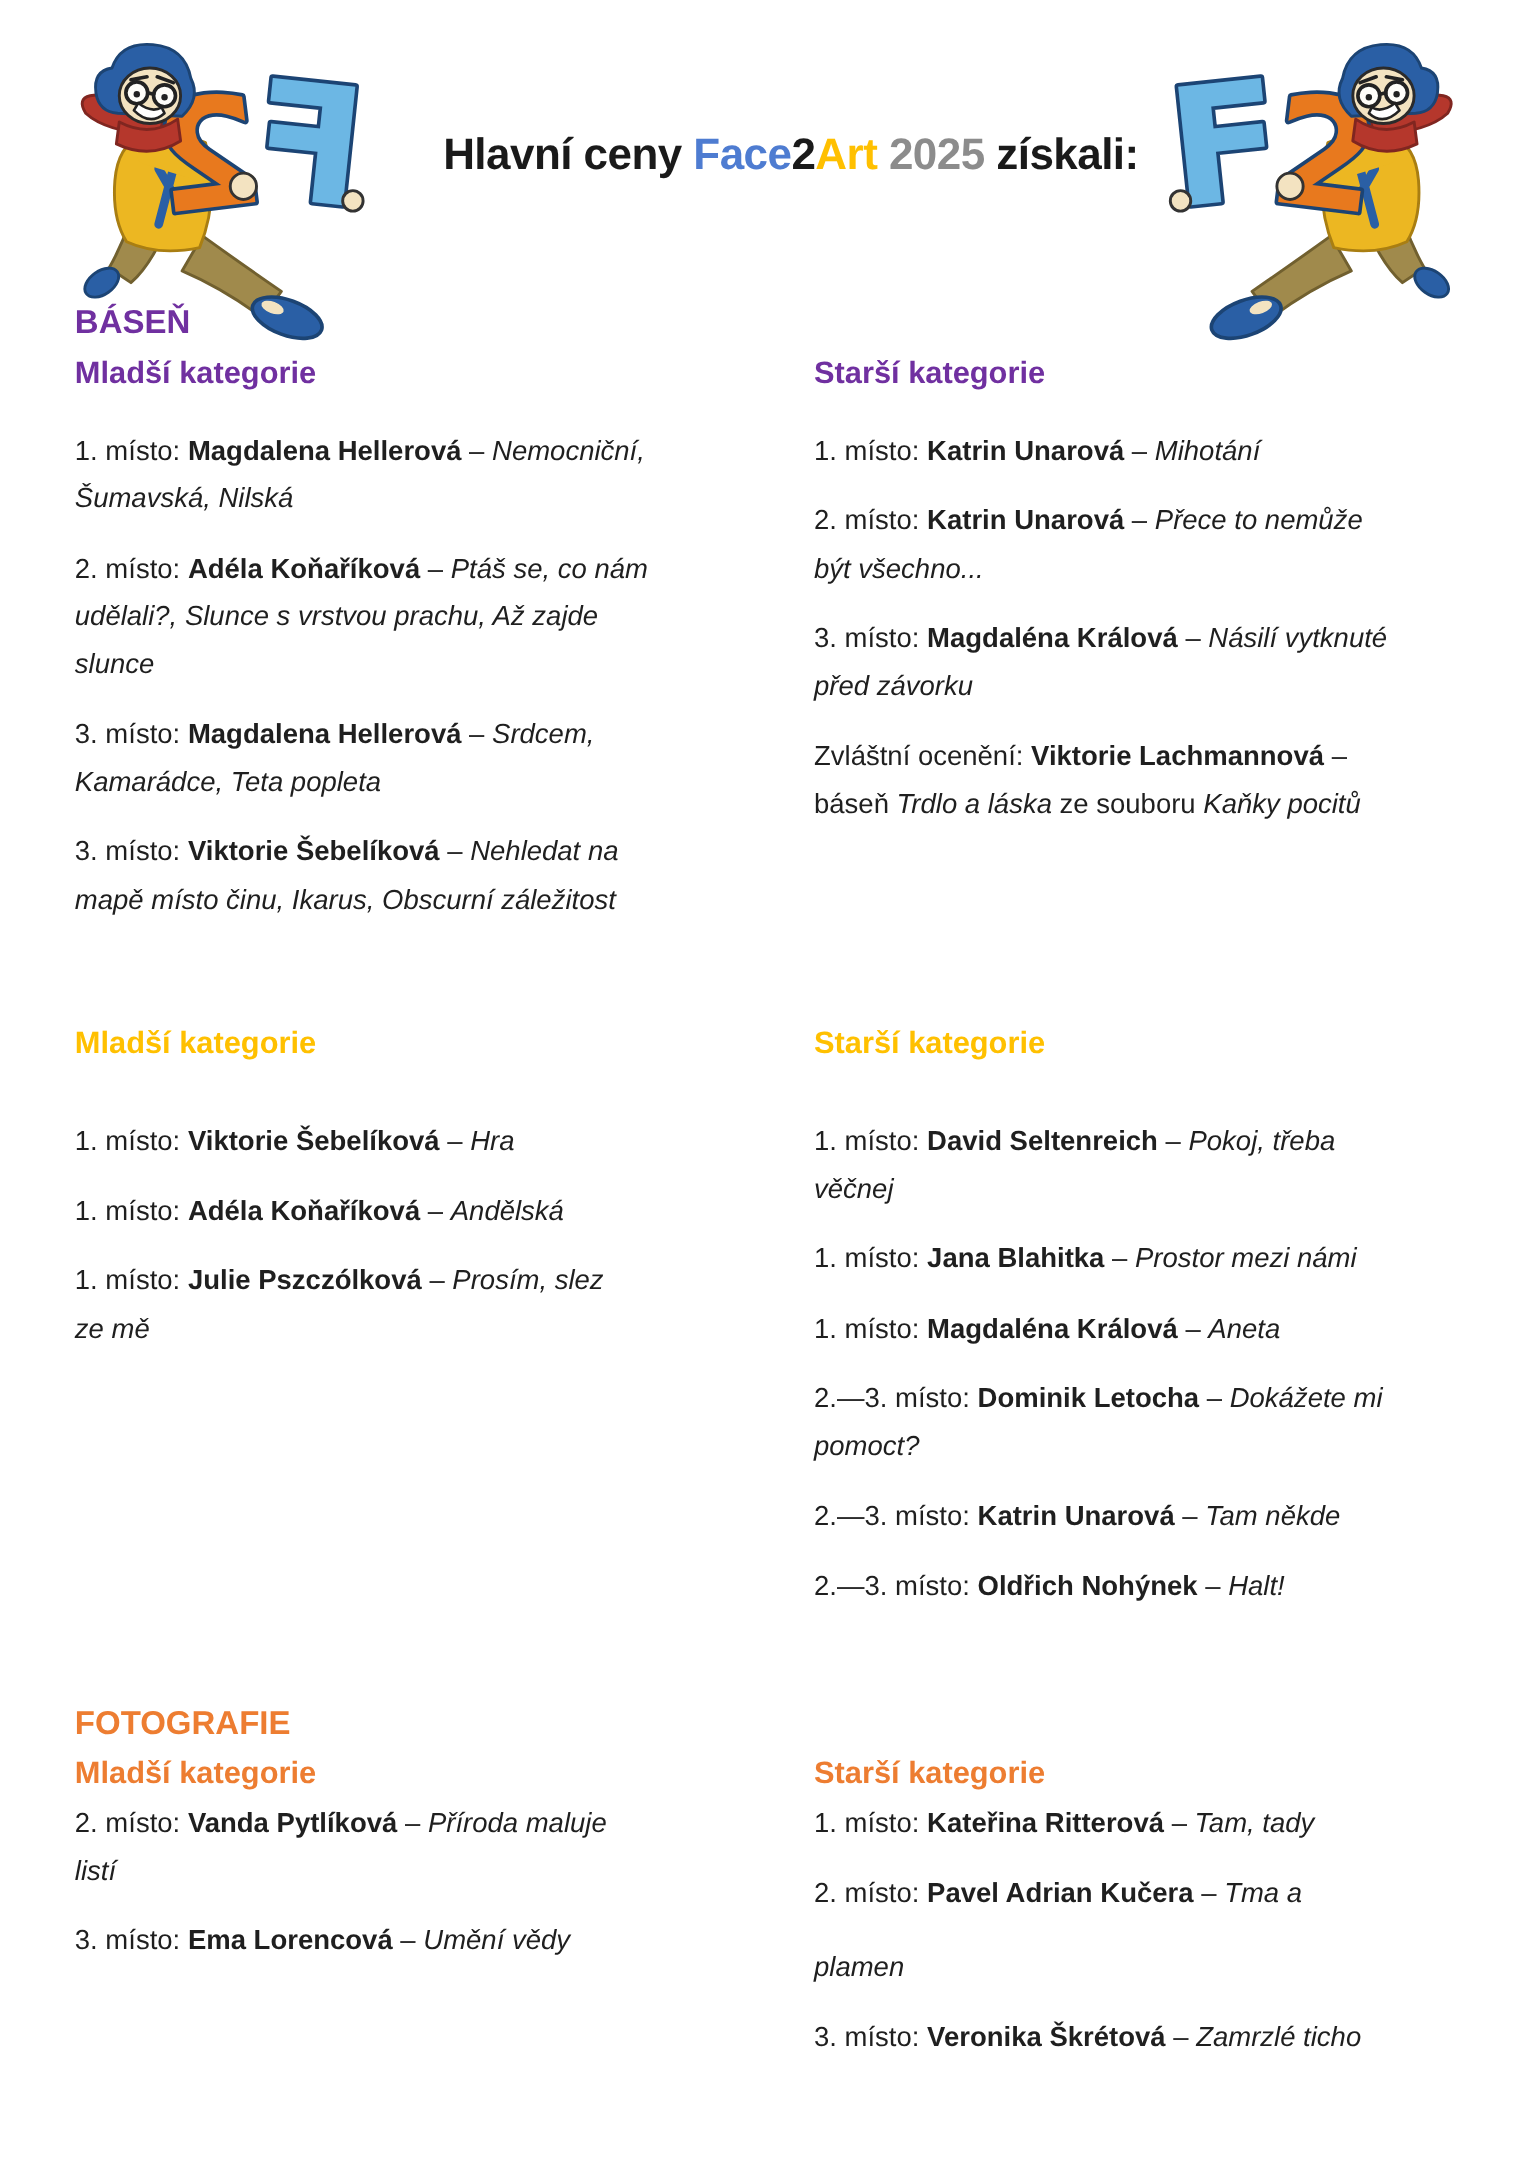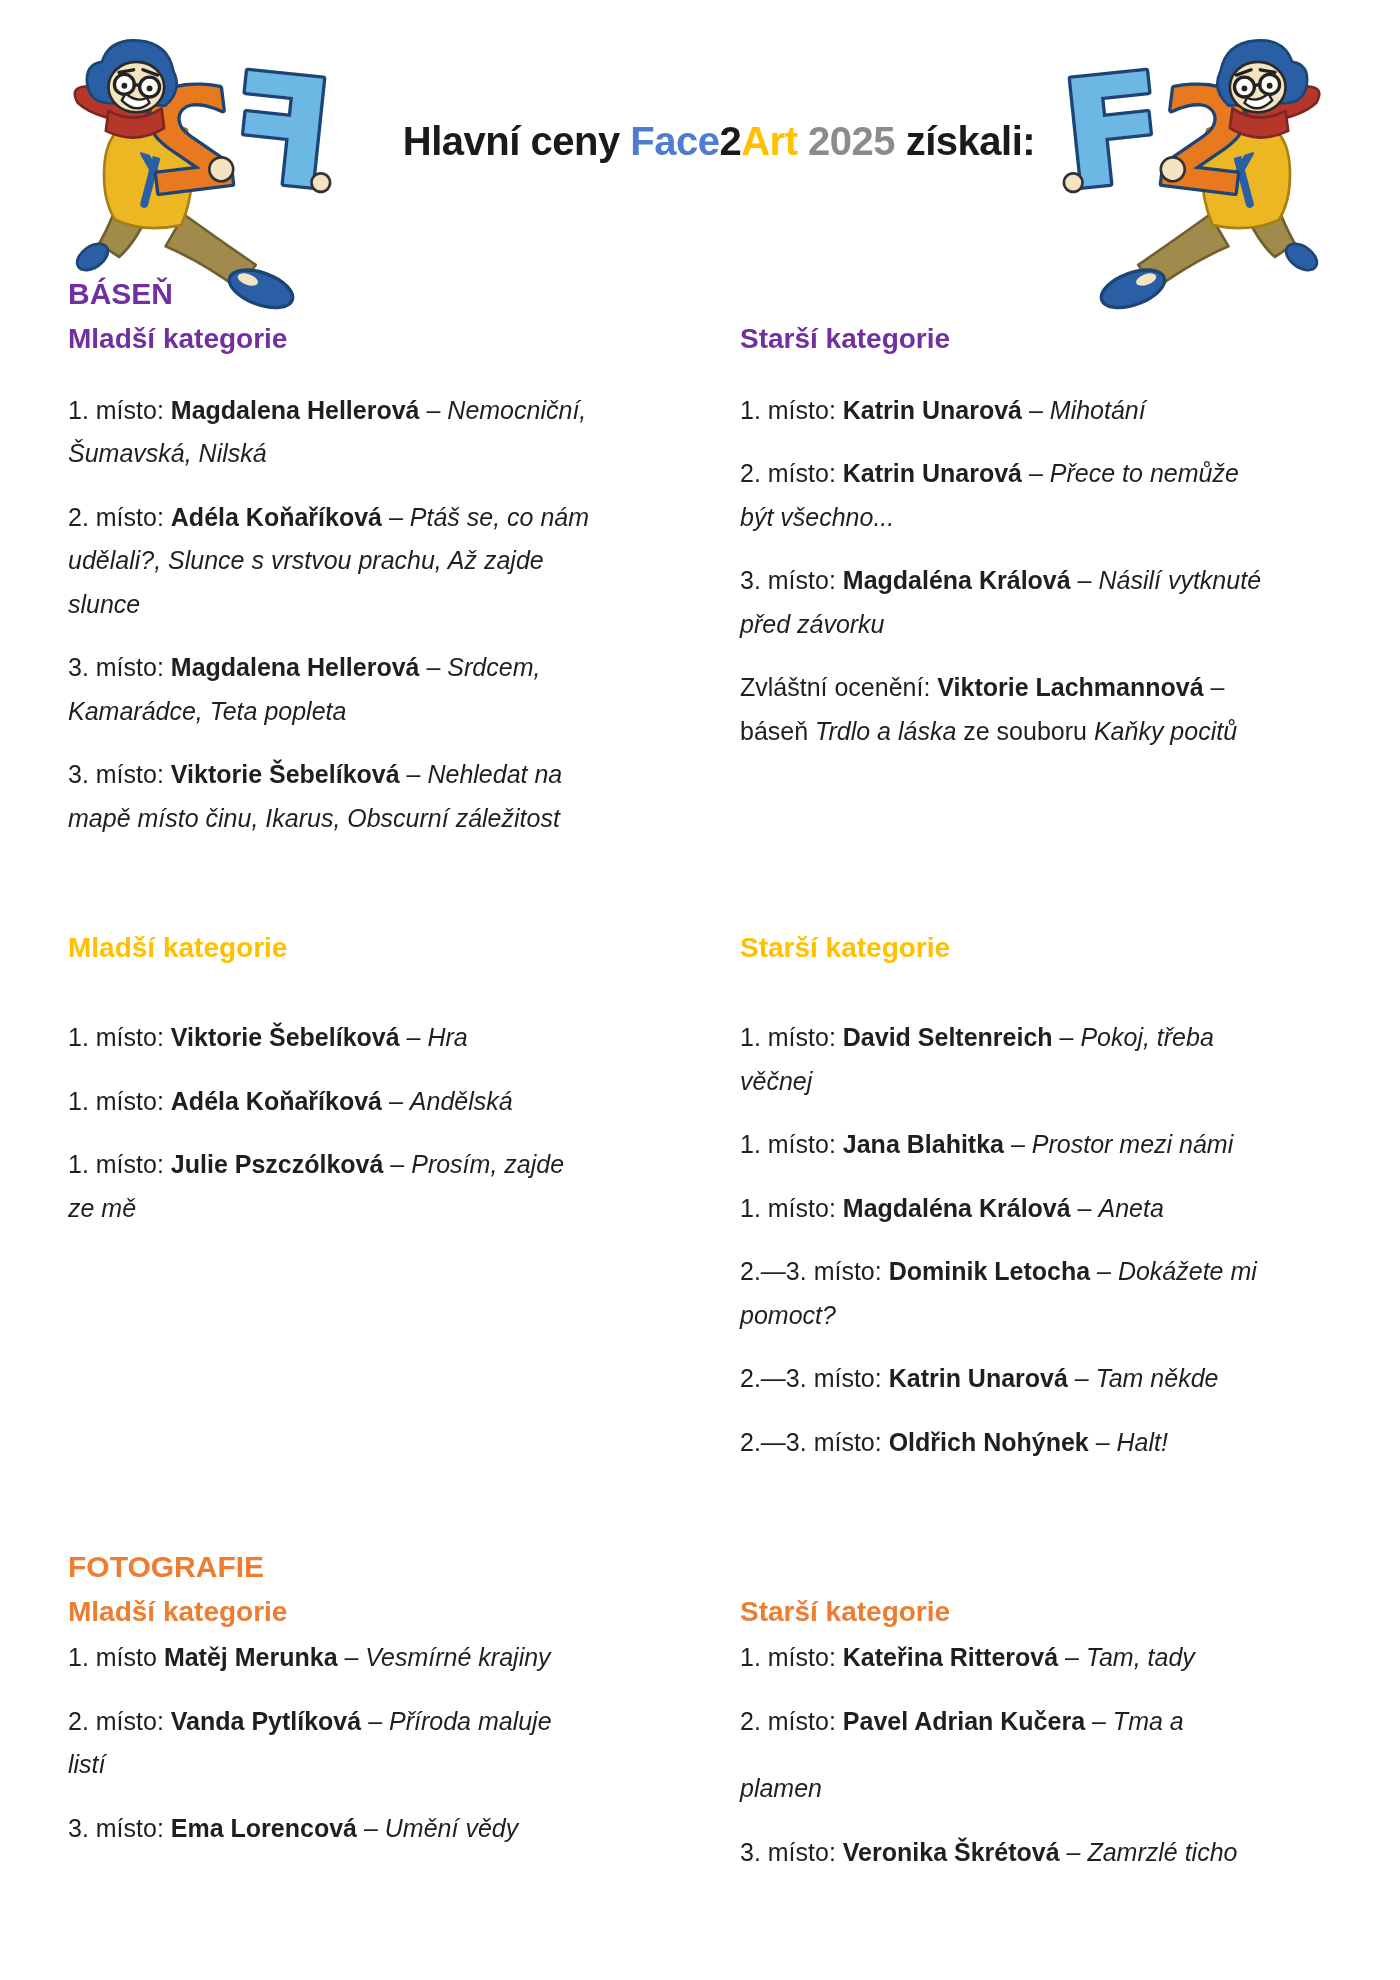--- a/index.html
+++ b/index.html
@@ -142,21 +142,21 @@
     </div>
   </section>
 
   <section id="povidka">
     <div class="columns">
       <div class="col-left">
         <h3 class="column-heading" style="color: rgb(255, 192, 0);">Mladší kategorie</h3>
         <div class="items">
             <p class="item"><span class="seg-r">1. místo: </span><span class="seg-b">Viktorie Šebelíková</span><span class="seg-r"> – </span><span class="seg-i">Hra</span></p>
             <p class="item"><span class="seg-r">1. místo: </span><span class="seg-b">Adéla Koňaříková</span><span class="seg-r"> – </span><span class="seg-i">Andělská</span></p>
-            <p class="item"><span class="seg-r">1. místo: </span><span class="seg-b">Julie Pszczólková</span><span class="seg-r"> – </span><span class="seg-i">Prosím, zajde</span><span class="seg-br"></span><span class="seg-i">ze mě</span></p>
+            <p class="item"><span class="seg-r">1. místo: </span><span class="seg-b">Julie Pszczólková</span><span class="seg-r"> – </span><span class="seg-i">Prosím, slez</span><span class="seg-br"></span><span class="seg-i">ze mě</span></p>
           </div>
       </div>
       <div class="col-right">
         <h3 class="column-heading" style="color: rgb(255, 192, 0);">Starší kategorie</h3>
         <div class="items">
             <p class="item"><span class="seg-r">1. místo: </span><span class="seg-b">David Seltenreich</span><span class="seg-r"> – </span><span class="seg-i">Pokoj, třeba</span><span class="seg-br"></span><span class="seg-i">věčnej</span></p>
             <p class="item"><span class="seg-r">1. místo: </span><span class="seg-b">Jana Blahitka</span><span class="seg-r"> – </span><span class="seg-i">Prostor mezi námi</span></p>
             <p class="item"><span class="seg-r">1. místo: </span><span class="seg-b">Magdaléna Králová</span><span class="seg-r"> – </span><span class="seg-i">Aneta</span></p>
             <p class="item"><span class="seg-r">2.—3. místo: </span><span class="seg-b">Dominik Letocha</span><span class="seg-r"> – </span><span class="seg-i">Dokážete mi</span><span class="seg-br"></span><span class="seg-i">pomoct?</span></p>
             <p class="item"><span class="seg-r">2.—3. místo: </span><span class="seg-b">Katrin Unarová</span><span class="seg-r"> – </span><span class="seg-i">Tam někde</span></p>
@@ -165,21 +165,20 @@
       </div>
     </div>
   </section>
 
   <section id="fotografie">
     <h2 class="section-heading" style="color: rgb(237, 125, 49);">FOTOGRAFIE</h2>
     <div class="columns">
       <div class="col-left">
         <h3 class="column-heading" style="color: rgb(237, 125, 49);">Mladší kategorie</h3>
         <div class="items">
-            <p class="item"><span class="seg-r">1. místo </span><span class="seg-b">Matěj Merunka</span><span class="seg-r"> – </span><span class="seg-i">Vesmírné krajiny</span></p>
             <p class="item"><span class="seg-r">2. místo: </span><span class="seg-b">Vanda Pytlíková</span><span class="seg-r"> – </span><span class="seg-i">Příroda maluje</span><span class="seg-br"></span><span class="seg-i">listí</span></p>
             <p class="item"><span class="seg-r">3. místo: </span><span class="seg-b">Ema Lorencová</span><span class="seg-r"> – </span><span class="seg-i">Umění vědy</span></p>
           </div>
       </div>
       <div class="col-right">
         <h3 class="column-heading" style="color: rgb(237, 125, 49);">Starší kategorie</h3>
         <div class="items">
             <p class="item"><span class="seg-r">1. místo: </span><span class="seg-b">Kateřina Ritterová</span><span class="seg-r"> – </span><span class="seg-i">Tam, tady</span></p>
             <p class="item spaced"><span class="seg-r">2. místo: </span><span class="seg-b">Pavel Adrian Kučera</span><span class="seg-r"> – </span><span class="seg-i">Tma a</span><span class="seg-br"></span><span class="seg-i">plamen</span></p>
             <p class="item"><span class="seg-r">3. místo: </span><span class="seg-b">Veronika Škrétová</span><span class="seg-r"> – </span><span class="seg-i">Zamrzlé ticho</span></p>

